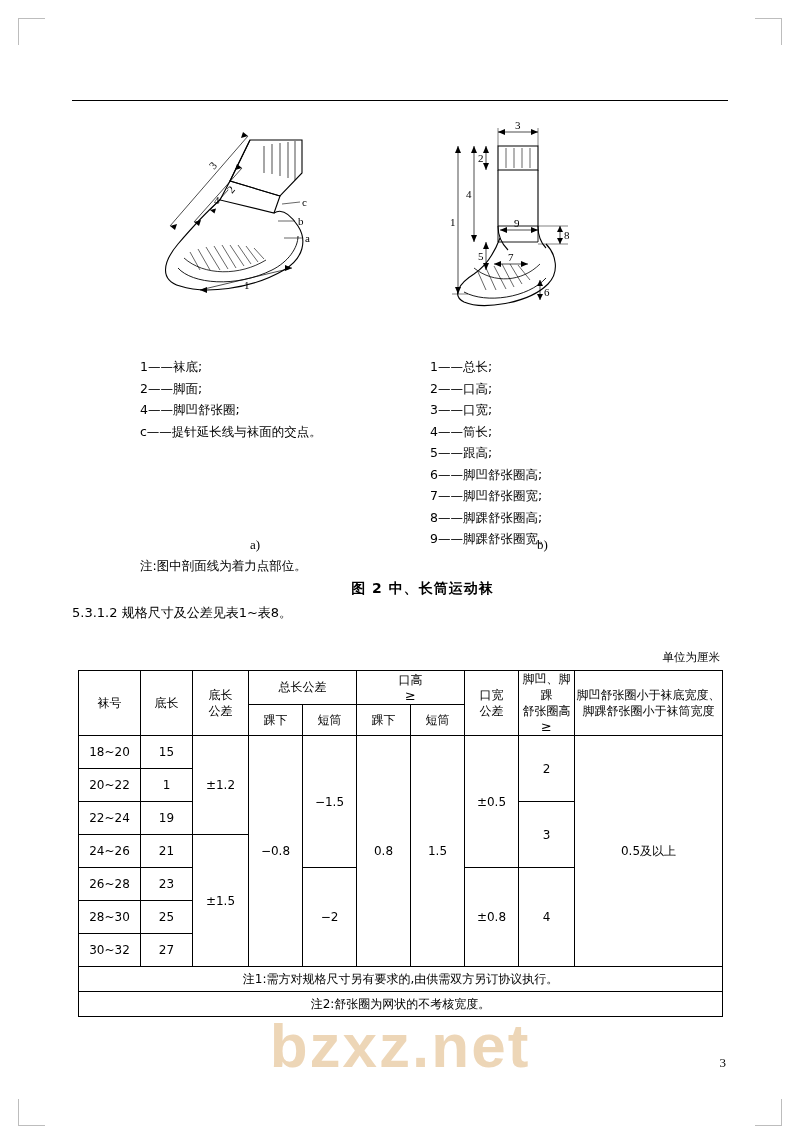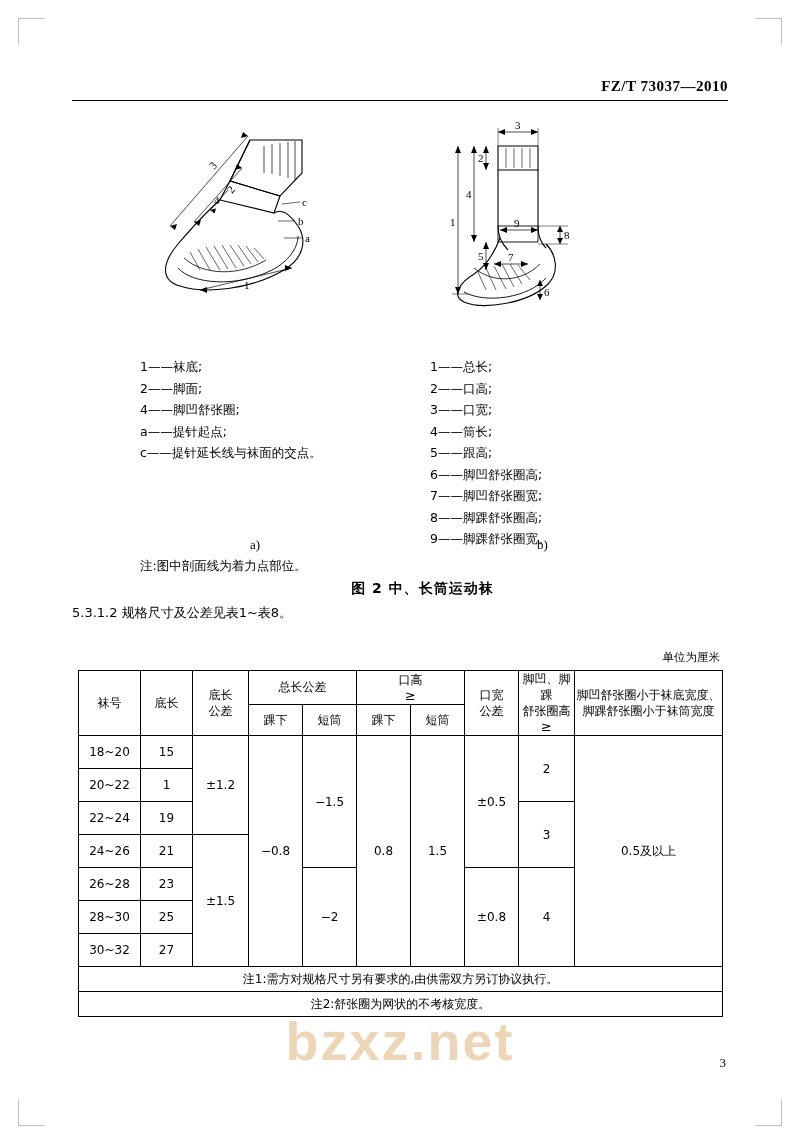--- a/index.html
+++ b/index.html
@@ -125,21 +125,21 @@
     right:74px;top:1055px;
     font-family:"Liberation Serif", serif;
     font-size:13px;
   }
   .watermark{
     position:absolute;
     left:0;right:0;top:1010px;
     text-align:center;
     font-family:"Liberation Sans", sans-serif;
     font-weight:bold;
-    font-size:54px;
+    font-size:62px;
     color:#e8c9a0;
     opacity:0.75;
     letter-spacing:2px;
     pointer-events:none;
   }
   .corner{
     position:absolute;
     border-color:#bdbdbd;
     border-style:solid;
     width:26px;height:26px;
@@ -153,21 +153,20 @@
 </head>
 <body>
 
 <div class="page">
 
   <div class="corner c-tl"></div>
   <div class="corner c-tr"></div>
   <div class="corner c-bl"></div>
   <div class="corner c-br"></div>
 
-  <div class="header">FZ/T 73037—2010</div>
   <div class="header-rule"></div>
 
   <div class="figures">
 
     <div class="fig fig-a">
       <svg width="260" height="220" viewBox="0 0 260 220">
         <g fill="none" stroke="#000" stroke-width="1.1">
 
           <path d="M118,22 L170,22 L170,55 L148,78 L98,63 Z"></path>
           <line x1="118" y1="22" x2="98" y2="63"></line>
@@ -311,21 +310,20 @@
           <text x="102" y="178">6</text>
         </g>
       </svg>
     </div>
   </div>
 
   <div class="legend legend-a">
     <div>1——袜底;</div>
     <div>2——脚面;</div>
     <div>4——脚凹舒张圈;</div>
-    <div>a——提针起点;</div>
     <div>c——提针延长线与袜面的交点。</div>
   </div>
 
   <div class="legend legend-b">
     <div>1——总长;</div>
     <div>2——口高;</div>
     <div>3——口宽;</div>
     <div>4——筒长;</div>
     <div>5——跟高;</div>
     <div>6——脚凹舒张圈高;</div>

